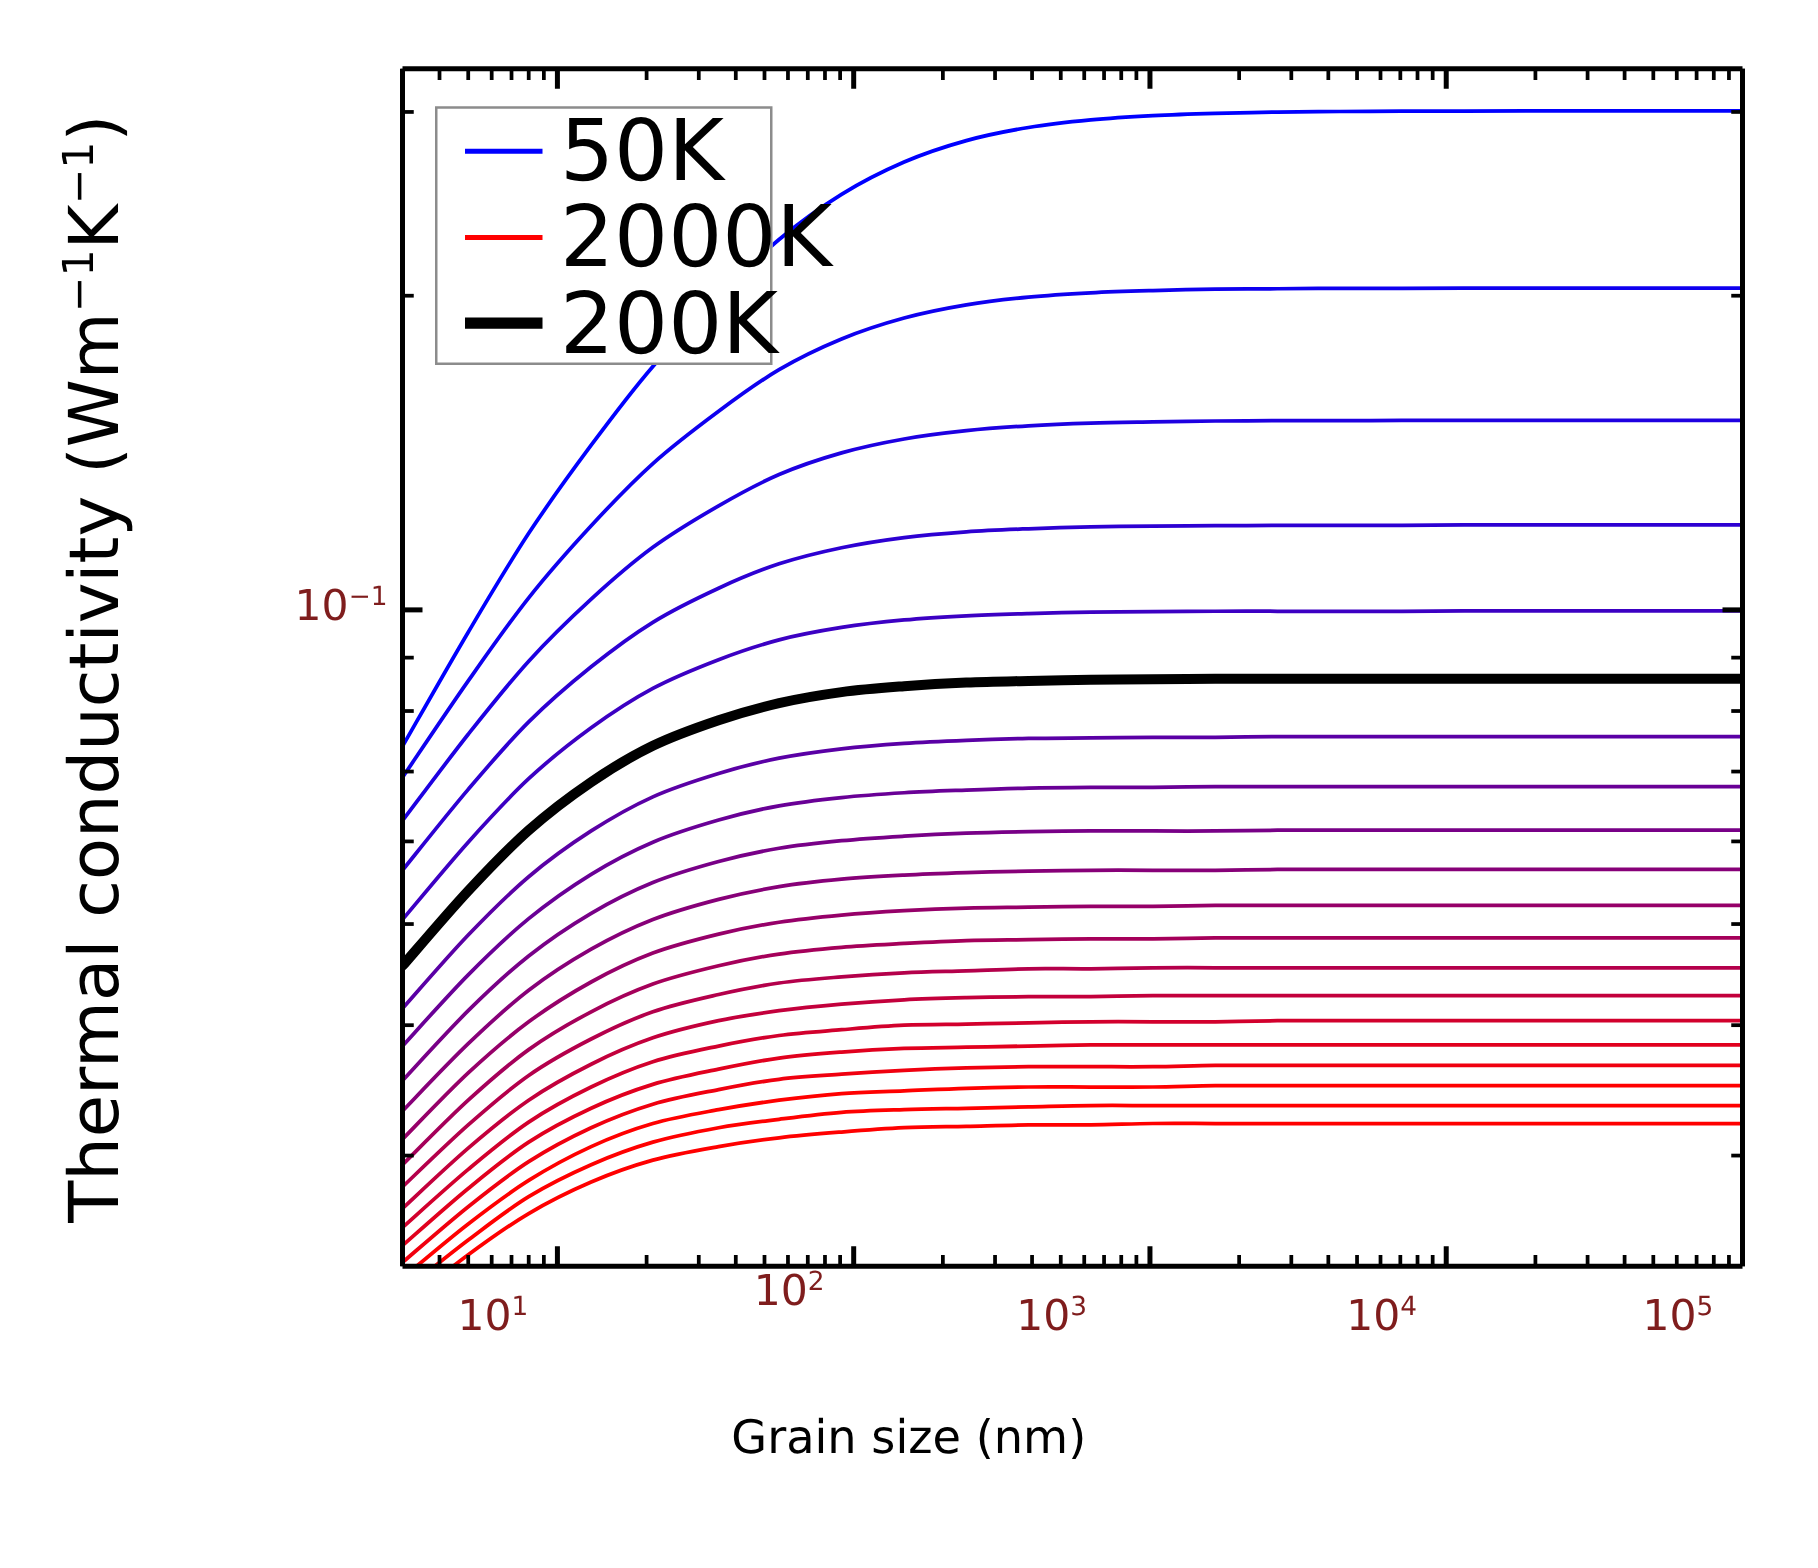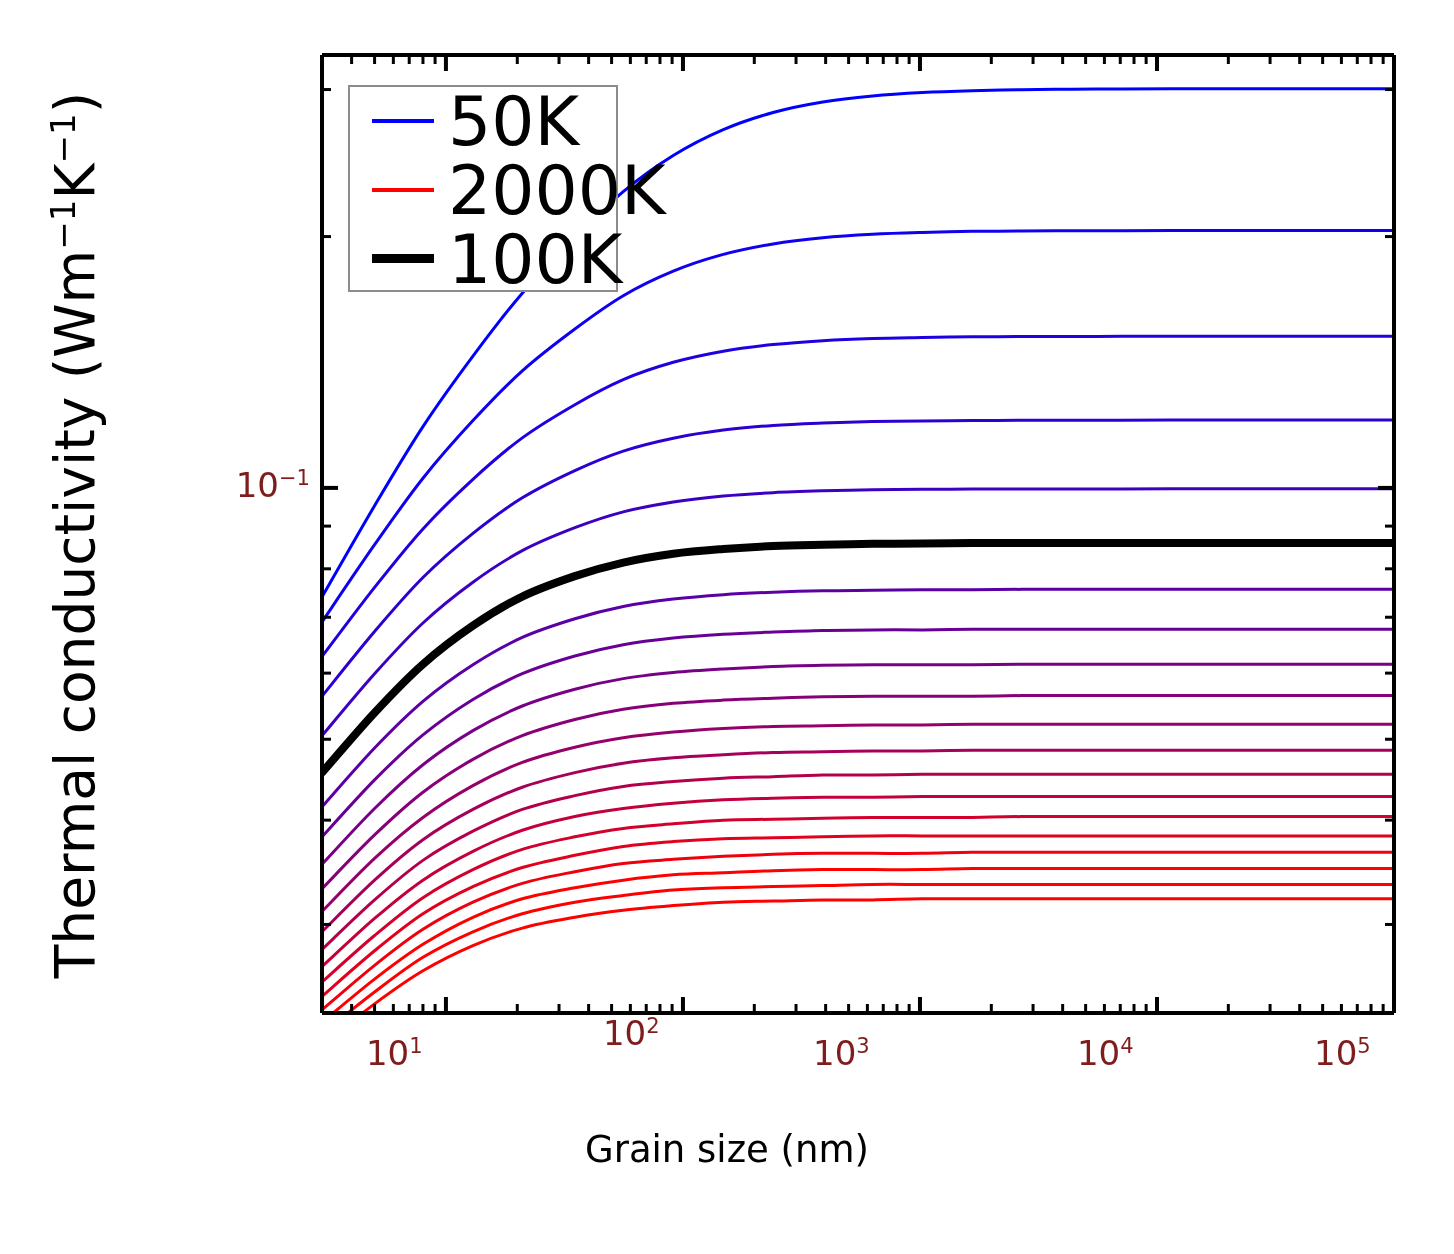--- a/index.html
+++ b/index.html
@@ -292,17 +292,17 @@
       <div class="legend-row" style="top: 0px;">
         <div class="legend-swatch" style="background: rgb(0, 0, 255);"></div>
         <div class="legend-text">50K</div>
       </div>
       <div class="legend-row" style="top: 69px;">
         <div class="legend-swatch" style="background: rgb(255, 0, 0);"></div>
         <div class="legend-text">2000K</div>
       </div>
       <div class="legend-row" style="top: 138px;">
         <div class="legend-swatch thick" style="background: rgb(0, 0, 0);"></div>
-        <div class="legend-text">100K</div>
+        <div class="legend-text">200K</div>
       </div>
     </div>
 
 </div>
 
 </body></html>

